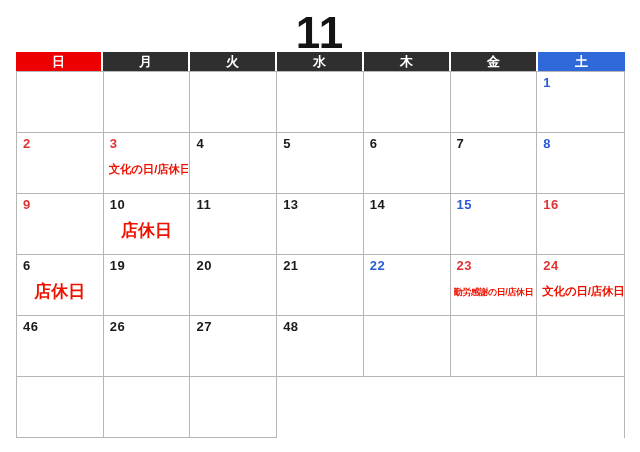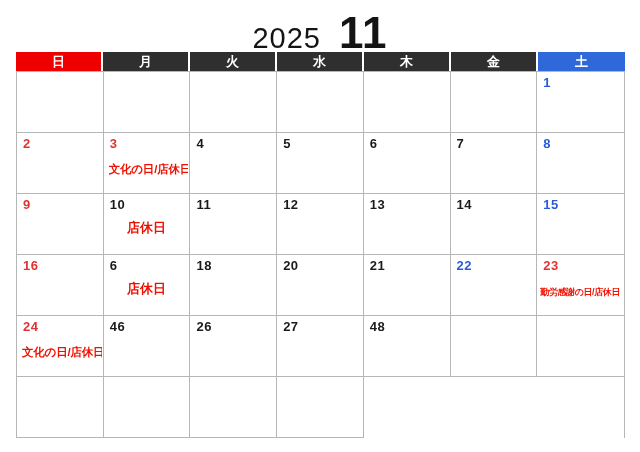--- a/index.html
+++ b/index.html
@@ -60,31 +60,30 @@
   .cell[data-color="sun"] .date,
   .cell[data-color="hol"] .date{color:var(--date_red,#e03333);}
   .cell[data-color="sat"] .date{color:var(--date_blue,#2a5bd7);}
 
   .note{
     position:absolute;top:29px;left:5px;right:1px;
     color:var(--note_red,#ee1100);font-weight:bold;
     font-size:12px;white-space:nowrap;overflow:hidden;
   }
   .note[data-size="sm"]{font-size:11.5px;letter-spacing:-0.2px;}
-  .note[data-size="lg"]{font-size:13px;left:0;right:0;text-align:center;top:25px;}
+  .note[data-size="lg"]{font-size:17px;left:0;right:0;text-align:center;top:25px;}
   .note[data-size="xs"]{font-size:9px;left:3px;letter-spacing:-0.4px;top:31px;}
   .note:empty{display:none;}
 </style>
 </head>
 <body>
 
 <div class="page">
 
   <div class="title-row">
-    <span class="title-year">2025</span>
     <span class="title-monthnum">11</span>
   </div>
 
   <div class="calendar">
 
     <div class="week-header">
       <div class="hcell" data-color="sun">日</div>
       <div class="hcell" data-color="wd">月</div>
       <div class="hcell" data-color="wd">火</div>
       <div class="hcell" data-color="wd">水</div>
@@ -132,41 +131,38 @@
         <span class="date">9</span>
       </div>
       <div class="cell" data-color="wd">
         <span class="date">10</span>
         <span class="note" data-size="lg">店休日</span>
       </div>
       <div class="cell" data-color="wd">
         <span class="date">11</span>
       </div>
       <div class="cell" data-color="wd">
-        <span class="date">12</span>
-      </div>
-      <div class="cell" data-color="wd">
         <span class="date">13</span>
       </div>
       <div class="cell" data-color="wd">
         <span class="date">14</span>
       </div>
       <div class="cell" data-color="sat">
         <span class="date">15</span>
       </div>
 
       <div class="cell" data-color="sun">
         <span class="date">16</span>
       </div>
       <div class="cell" data-color="wd">
         <span class="date">6</span>
         <span class="note" data-size="lg">店休日</span>
       </div>
       <div class="cell" data-color="wd">
-        <span class="date">18</span>
+        <span class="date">19</span>
       </div>
       <div class="cell" data-color="wd">
         <span class="date">20</span>
       </div>
       <div class="cell" data-color="wd">
         <span class="date">21</span>
       </div>
       <div class="cell" data-color="sat">
         <span class="date">22</span>
       </div>

